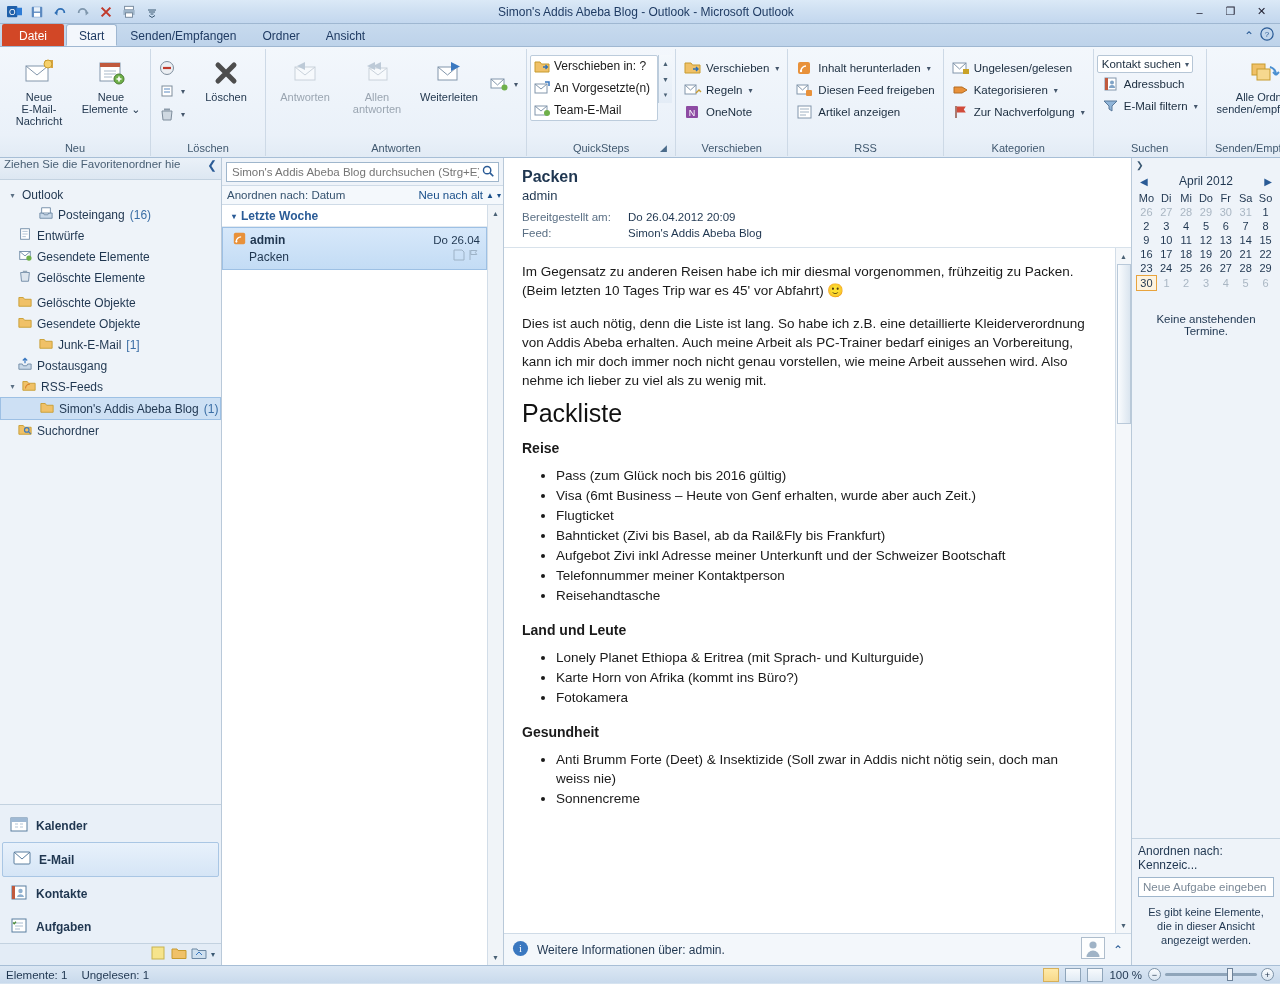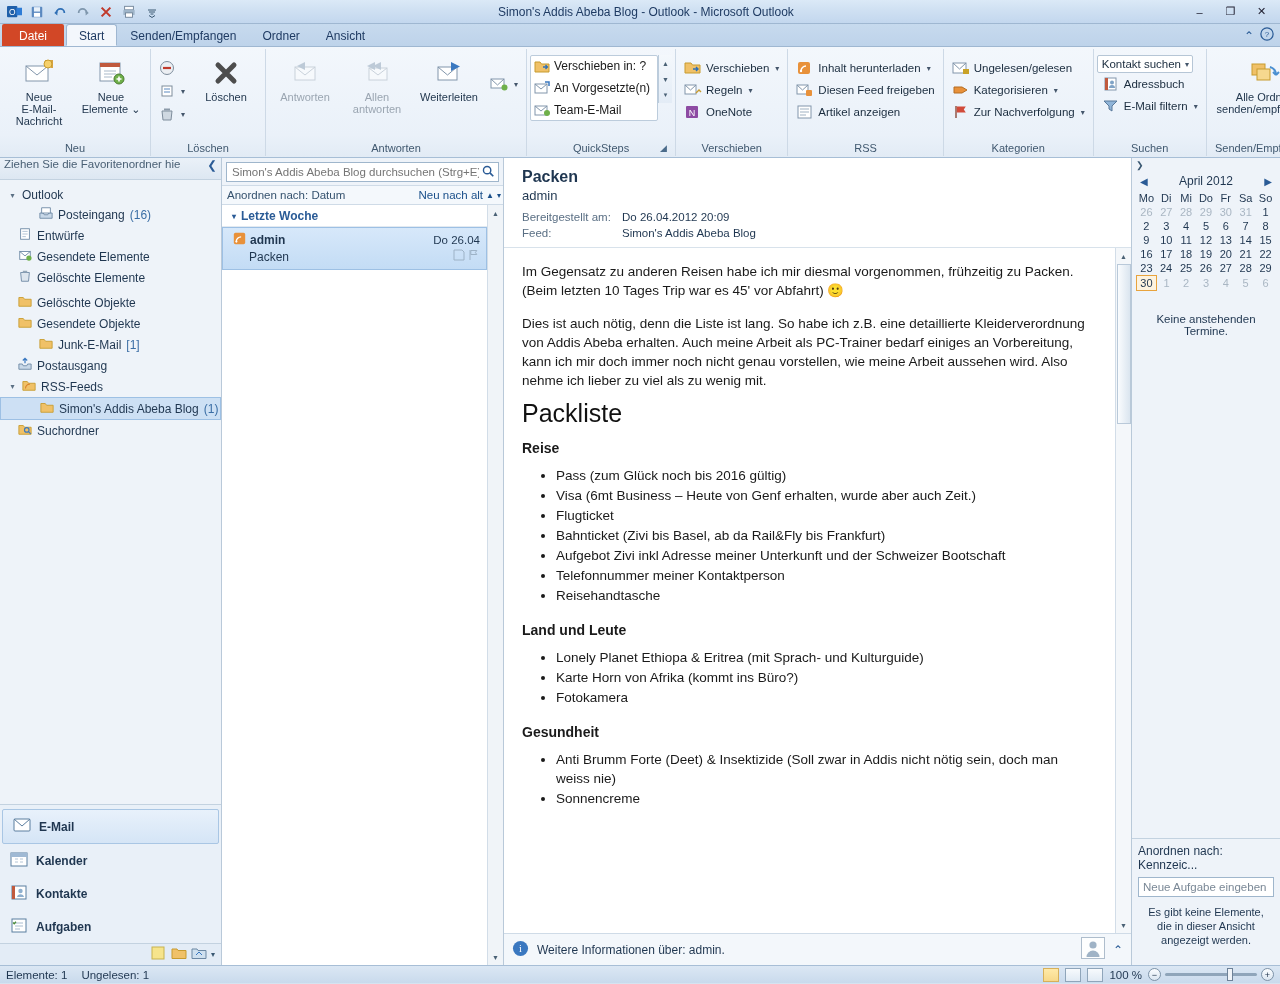--- a/index.html
+++ b/index.html
@@ -190,21 +190,21 @@
   }
   .sbtn{ width:16px; height:16px; display:flex; align-items:center; justify-content:center; font-size:7px; color:#4a6175;}
 
   
   .readpane{ flex:1; background:#fff; display:flex; flex-direction:column; border-right:1px solid #b9c9d9;}
   .rp-header{ padding:10px 14px 6px 18px; }
   .rp-subject{ font-size:16px; color:#1f3650; margin:0 0 2px 0; }
   .rp-sender{ font-size:13px; color:#1f3650; margin-bottom:6px;}
   .rp-meta{ display:flex; font-size:11.5px; color:#5a6f84; line-height:16px;}
   .rp-meta .k{ width:100px; }
-  .rp-meta .v{ color:#1f3650; }
+  .rp-meta .v{ color:#1f3650;margin-left:6px; }
   .rp-body-wrap{ flex:1; display:flex; border-top:1px solid #d8e2eb; overflow:hidden;}
   .rp-body{
     flex:1; padding:14px 22px 10px 18px; overflow:hidden; font-size:13.5px;
     line-height:19px; color:#1a1a1a;
   }
   .rp-body p{ margin:0 0 14px 0;}
   .rp-body h2{ font-size:25px; margin:10px 0 12px 0; font-weight:normal; color:#111;}
   .rp-body h3{ font-size:14px; margin:16px 0 8px 0;}
   .rp-body ul{ margin:0 0 6px 0; padding-left:34px; }
   .rp-body li{ margin-bottom:1px; }
@@ -717,38 +717,38 @@
               <path d="M1 4 h5 l1.5 2 H15 v8 H1 z" fill="#f0c168" stroke="#c79b2f"></path>
               <circle cx="10" cy="9" r="2.6" fill="none" stroke="#3a78c0" stroke-width="1.3"></circle>
               <path d="M12 11 l2.5 2.5" stroke="#3a78c0" stroke-width="1.3"></path>
             </svg>
         </span>
         <span>Suchordner</span>
       </div>
     </div>
 
     <div class="navmodules">
-      <div class="navmod sel">
-        <span>
-          <svg width="18" height="16" viewBox="0 0 18 16">
-              <rect x="1" y="2" width="16" height="12" rx="1" fill="#fff" stroke="#5b7e9f"></rect>
-              <path d="M1 2 L9 9 L17 2" fill="none" stroke="#5b7e9f"></path>
-            </svg>
-        </span>
-        <span>E-Mail</span>
-      </div>
       <div class="navmod">
         <span>
           <svg width="18" height="16" viewBox="0 0 18 16">
               <rect x="1" y="2" width="16" height="13" fill="#fff" stroke="#5b7e9f"></rect>
               <rect x="1" y="2" width="16" height="4" fill="#9fb9d4"></rect>
               <path d="M5 8 h3 M10 8 h3 M5 11 h3 M10 11 h3" stroke="#b4c5d6"></path>
             </svg>
         </span>
         <span>Kalender</span>
+      </div>
+      <div class="navmod sel">
+        <span>
+          <svg width="18" height="16" viewBox="0 0 18 16">
+              <rect x="1" y="2" width="16" height="12" rx="1" fill="#fff" stroke="#5b7e9f"></rect>
+              <path d="M1 2 L9 9 L17 2" fill="none" stroke="#5b7e9f"></path>
+            </svg>
+        </span>
+        <span>E-Mail</span>
       </div>
       <div class="navmod">
         <span>
           <svg width="18" height="16" viewBox="0 0 18 16">
               <rect x="2" y="2" width="14" height="13" fill="#fff" stroke="#5b7e9f"></rect>
               <rect x="2" y="2" width="3" height="13" fill="#c05a3e"></rect>
               <circle cx="10.5" cy="7" r="2.2" fill="#8fb0cf"></circle>
               <path d="M7 13 a3.6 3.6 0 0 1 7 0" fill="#8fb0cf"></path>
             </svg>
         </span>

